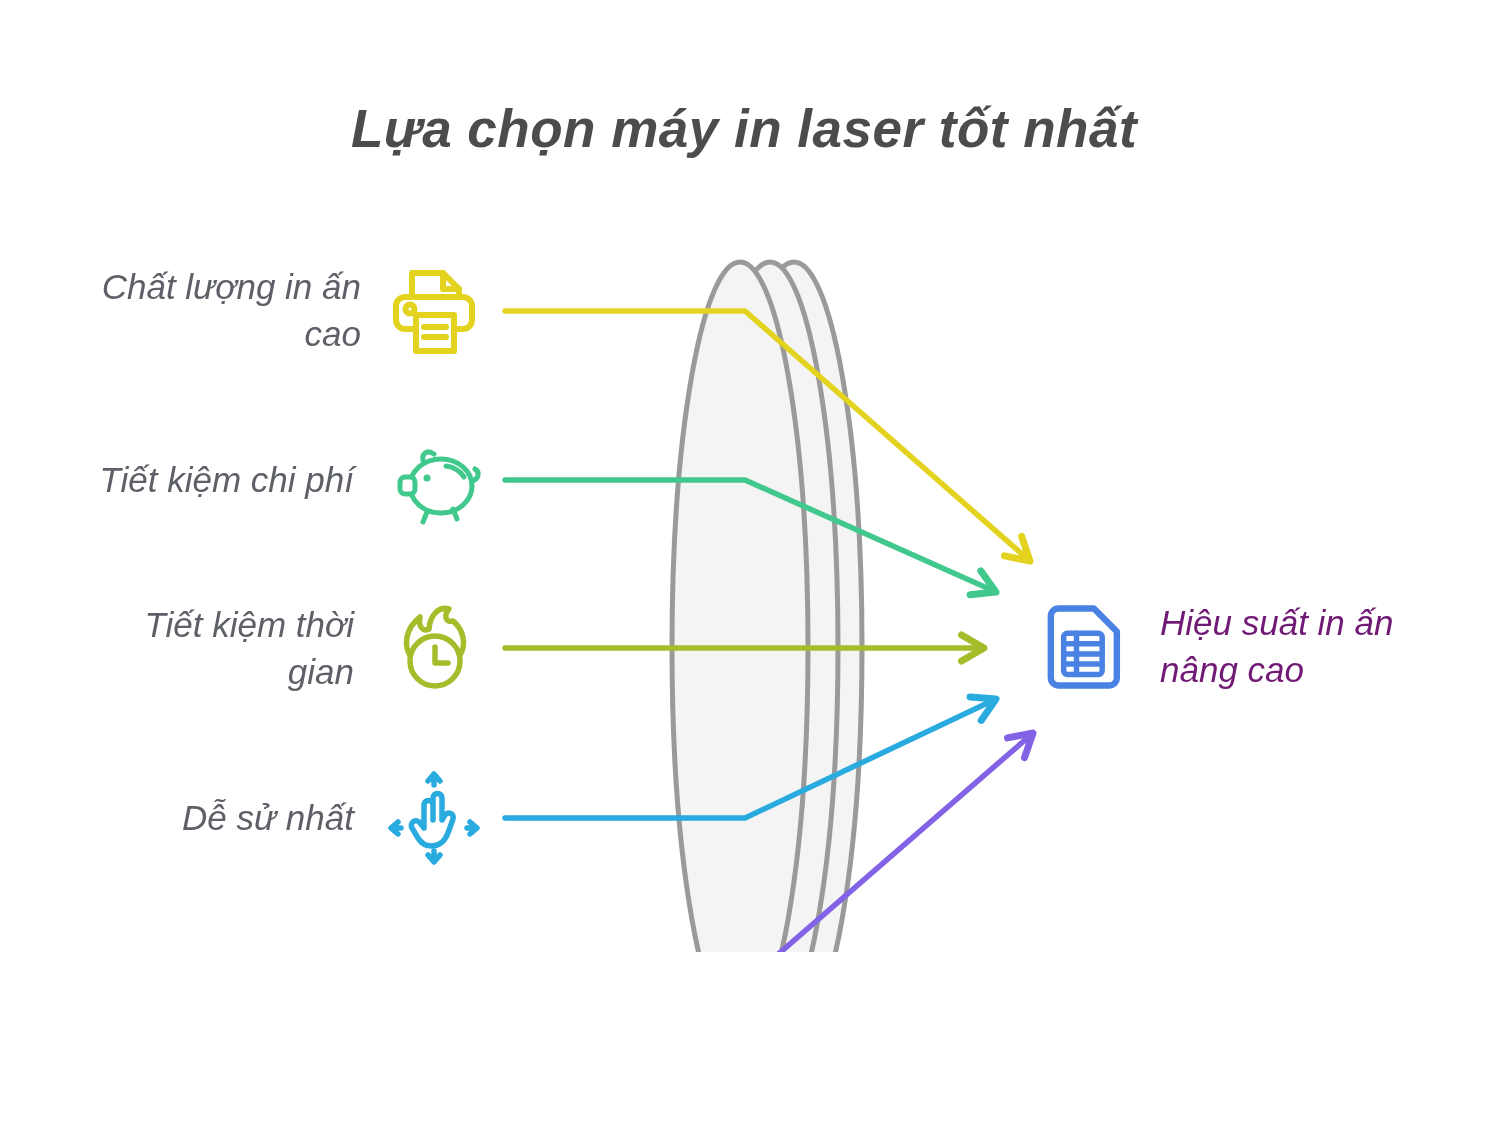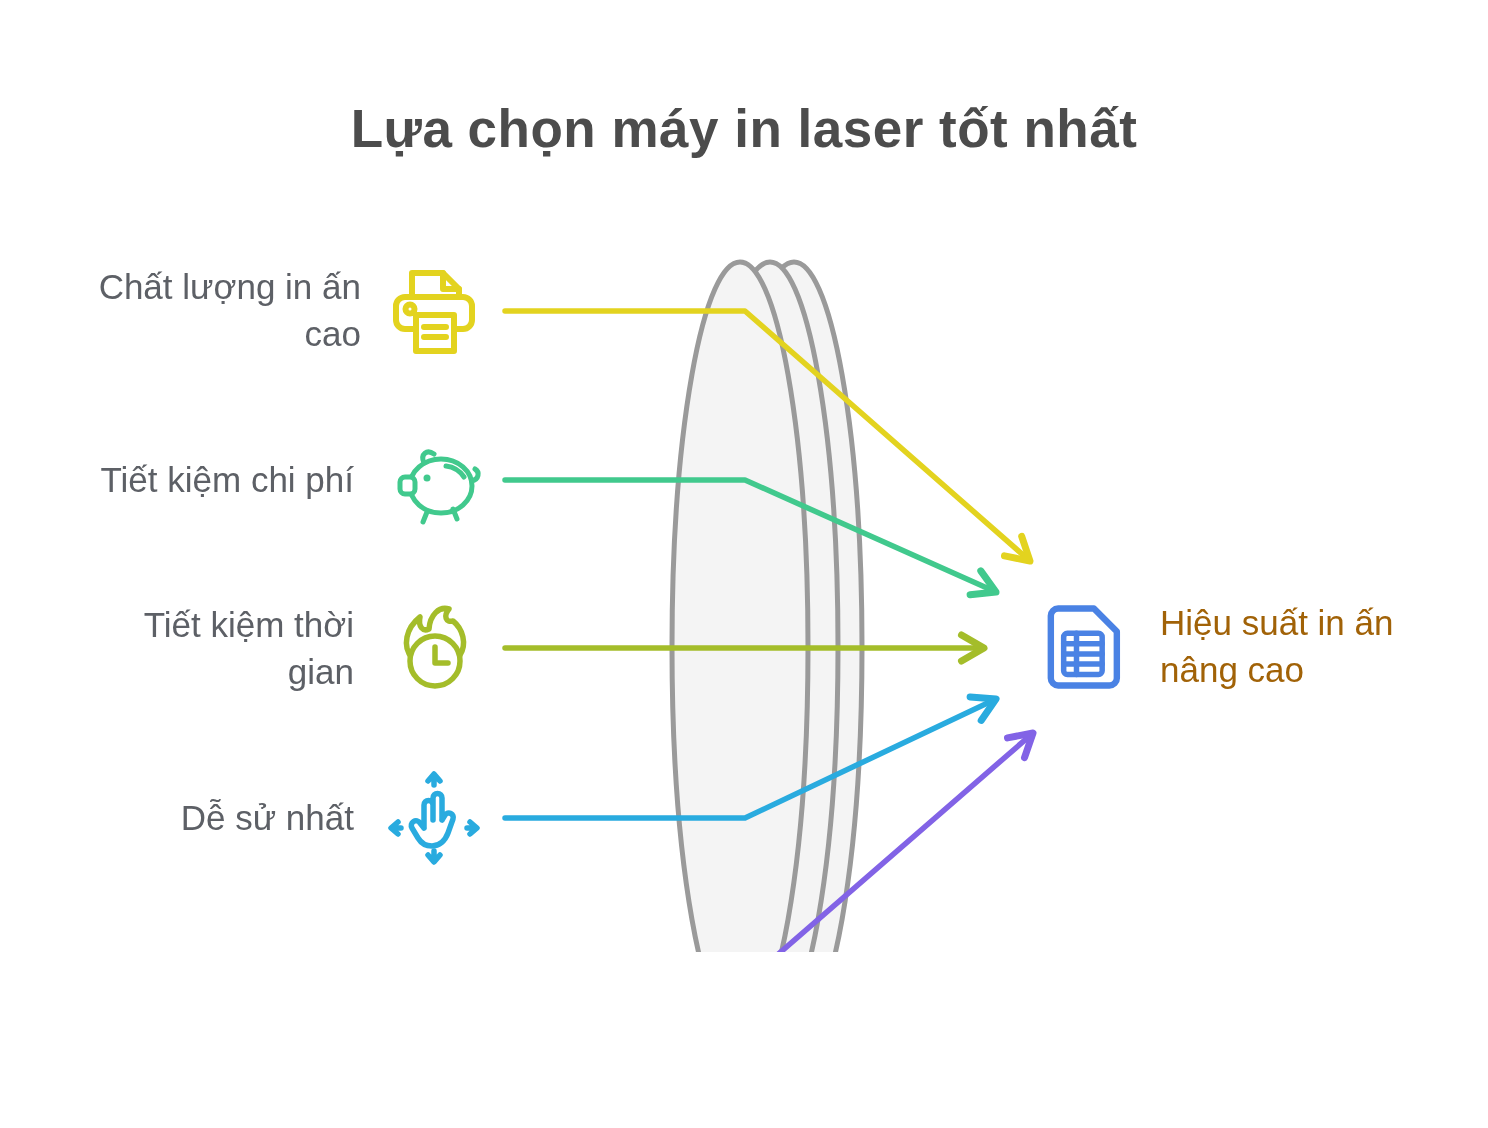--- a/index.html
+++ b/index.html
@@ -1,18 +1,19 @@
 <!DOCTYPE html>
 <html><head>
 <meta charset="utf-8">
 <style>
   html,body{margin:0;padding:0;background:#ffffff;}
   .stage{
     position:relative;width:1488px;height:952px;overflow:hidden;background:#ffffff;
     font-family:"Liberation Sans","DejaVu Sans",sans-serif;
+    font-style:italic;
   }
   .bg-svg{position:absolute;left:0;top:0;}
   .title{
     position:absolute;left:0;top:98px;width:100%;text-align:center;
     font-size:53px;font-weight:bold;color:#4c4c4c;letter-spacing:0.5px;
   }
   .factor{
     position:absolute;right:1006px;height:96px;
     display:flex;flex-direction:row;align-items:center;gap:32px;
   }
@@ -24,21 +25,21 @@
   .factor-label.one-line{white-space:nowrap;}
   .icon-box{flex:none;width:96px;height:96px;}
   .icon-box svg{display:block;}
   .f1{top:263px;gap:25px;} .f2{top:432px;} .f3{top:601px;} .f4{top:770px;} .f5{top:937px;}
   .outcome{
     position:absolute;left:1038px;top:598px;
     display:flex;flex-direction:row;align-items:center;gap:34px;
   }
   .outcome-icon{flex:none;width:88px;height:98px;}
   .outcome-label{
-    font-size:35px;line-height:1.34;color:#a16207;text-align:left;max-width:300px;
+    font-size:35px;line-height:1.34;color:#701a75;text-align:left;max-width:300px;
   }
 </style>
 </head>
 <body>
 
 <div class="stage">
 
   <svg class="bg-svg" width="1488" height="1128" viewBox="0 0 1488 1128">
 
     <g stroke-width="5" stroke="#9a9a9a" fill="#f4f4f4">

